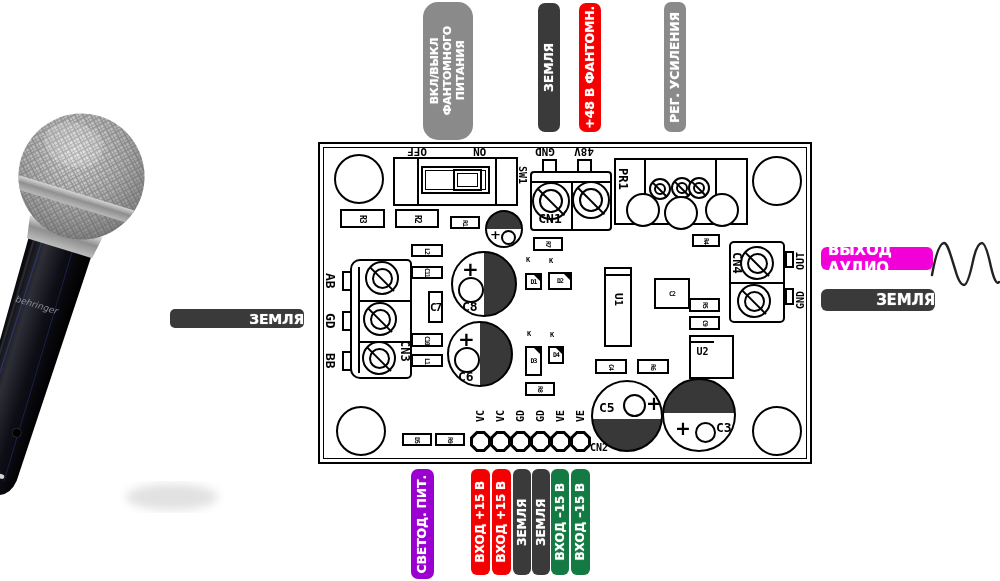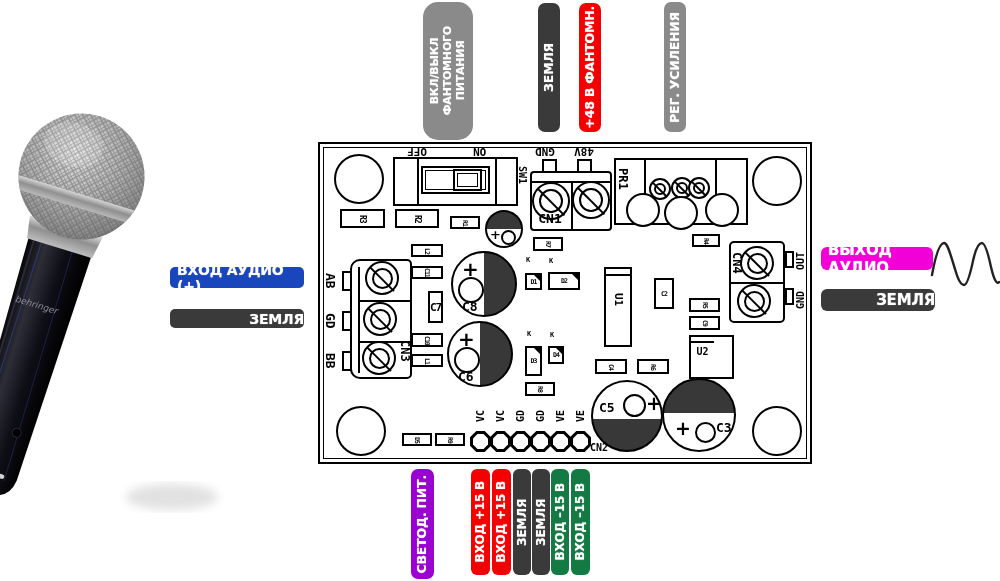--- a/index.html
+++ b/index.html
@@ -106,23 +106,20 @@
   <div class="lbl" style="left:538px;top:3px;width:22px;height:129px;background:#3a3a3a;border-radius:7px;font-size:12.5px">
        <span class="bu">ЗЕМЛЯ</span>
     </div>
   <div class="lbl" style="left:579px;top:3px;width:22px;height:129px;background:#f50000;border-radius:7px;font-size:12.5px">
        <span class="bu">+48 В ФАНТОМН.</span>
     </div>
   <div class="lbl" style="left:664px;top:2px;width:22px;height:130px;background:#8a8a8a;border-radius:7px;font-size:12.5px">
        <span class="bu">РЕГ. УСИЛЕНИЯ</span>
     </div>
 
-  <div class="lbl hz" style="left:170px;top:267px;width:134px;height:21px;background:#1a46bd;border-radius:5px;font-size:14px">
-       <span>ВХОД АУДИО (+)</span>
-    </div>
   <div class="lbl hz" style="left:170px;top:309px;width:134px;height:19px;background:#3a3a3a;border-radius:5px;font-size:14px">
        <span>ЗЕМЛЯ</span>
     </div>
 
   <div class="lbl hz" style="left:821px;top:247px;width:112px;height:23px;background:#f200d8;border-radius:6px;font-size:15px">
        <span>ВЫХОД АУДИО</span>
     </div>
   <div class="lbl hz" style="left:821px;top:289px;width:114px;height:22px;background:#3a3a3a;border-radius:6px;font-size:15px">
        <span>ЗЕМЛЯ</span>
     </div>
@@ -244,21 +241,21 @@
           <span>U2</span>
         </div>
     </div>
 
     <div class="box" style="left:284px;top:123px;width:28px;height:80px">
       <div class="hline" style="left:0;top:5px;width:24px"></div>
       <div class="btxt" style="left:4px;top:14px;width:16px;height:34px;font-size:11px">
           <span class="td">U1</span>
         </div>
     </div>
-    <div class="cmp hz" style="left:334px;top:134px;width:20px;height:31px">
+    <div class="cmp hz" style="left:334px;top:134px;width:36px;height:31px">
         <span>C2</span>
       </div>
     <div class="cmp" style="left:275px;top:215px;width:32px;height:15px">
         <span>C4</span>
       </div>
     <div class="cmp" style="left:317px;top:215px;width:32px;height:15px">
         <span>R6</span>
       </div>
 
     <div class="cap" style="left:165px;top:66px;width:38px;height:38px;background:linear-gradient(180deg,#383838 50%,#fff 50%)">
@@ -286,21 +283,21 @@
       <span class="capname" style="left:52px;top:40px">C3</span>
     </div>
 
     <span class="kmark" style="left:206px;top:112px">K</span>
     <span class="kmark" style="left:229px;top:113px">K</span>
     <span class="kmark" style="left:207px;top:186px">K</span>
     <span class="kmark" style="left:230px;top:187px">K</span>
     <div class="cmp hz diode" style="left:205px;top:129px;width:17px;height:17px">
         <span>D1</span>
       </div>
-    <div class="cmp hz diode" style="left:228px;top:128px;width:32px;height:18px">
+    <div class="cmp hz diode" style="left:228px;top:128px;width:24px;height:18px">
         <span>D2</span>
       </div>
     <div class="cmp hz diode" style="left:205px;top:202px;width:17px;height:30px">
         <span>D3</span>
       </div>
     <div class="cmp hz diode" style="left:228px;top:202px;width:16px;height:18px">
         <span>D4</span>
       </div>
     <div class="cmp" style="left:213px;top:93px;width:30px;height:14px">
         <span>R7</span>

